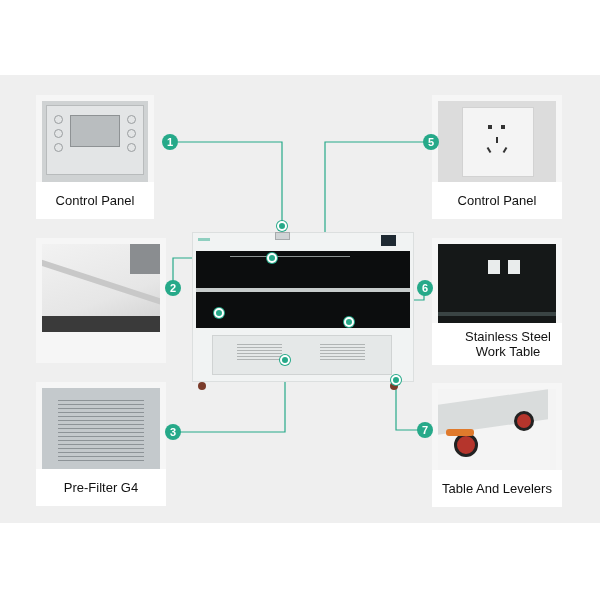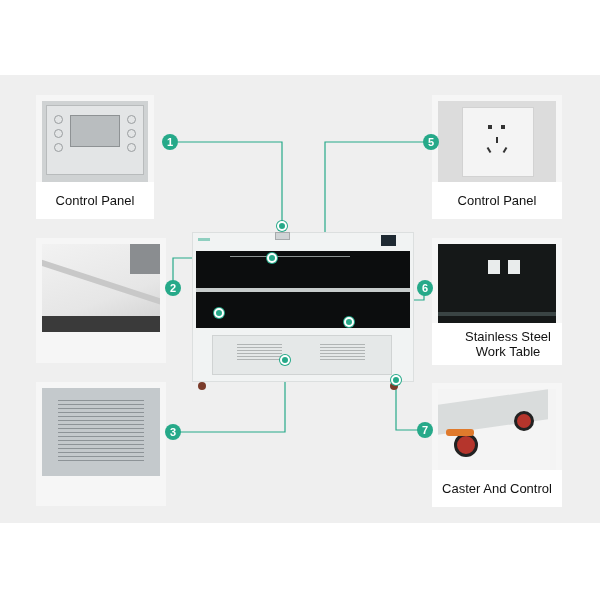--- a/index.html
+++ b/index.html
@@ -57,20 +57,21 @@
     <div style="position:absolute; left:-6px; top:14px; width:150px; height:6px; background:#c8c8c8; transform:rotate(18deg); transform-origin:left;"></div>
     <div style="position:absolute; left:0; bottom:0; width:100%; height:16px; background:#3a3a3a;"></div>
     <div style="position:absolute; right:0; top:0; width:30px; height:30px; background:#8a8d90;"></div>
   </div>
 </div>
 
 <div class="card" style="left:36px; top:382px; width:130px; height:124px;">
   <div class="photo" style="background:#c4c9cc;">
     <div style="position:absolute; left:16px; top:12px; right:16px; bottom:12px; background:repeating-linear-gradient(0deg,#c4c9cc 0,#c4c9cc 3px,#8d9397 3px,#8d9397 4px);"></div>
   </div>
+  <div class="label">Pre-Filter G4</div>
 </div>
 
 <div class="card" style="left:432px; top:95px; width:130px; height:124px;">
   <div class="photo" style="background:#dcdcdc;">
     <div style="position:absolute; left:24px; top:6px; width:72px; height:70px; background:#f4f4f4; border:1px solid #d2d2d2;"></div>
     <div style="position:absolute; left:50px; top:24px; width:4px; height:4px; background:#333;"></div>
     <div style="position:absolute; left:63px; top:24px; width:4px; height:4px; background:#333;"></div>
     <div style="position:absolute; left:58px; top:36px; width:2px; height:6px; background:#333;"></div>
     <div style="position:absolute; left:50px; top:46px; width:2px; height:6px; background:#333; transform:rotate(-30deg);"></div>
     <div style="position:absolute; left:66px; top:46px; width:2px; height:6px; background:#333; transform:rotate(30deg);"></div>
@@ -87,21 +88,21 @@
   <div class="label left" style="height:42px; padding-right:0;">Stainless Steel Work Table</div>
 </div>
 
 <div class="card" style="left:432px; top:383px; width:130px; height:124px;">
   <div class="photo" style="background:#f4f4f4;">
     <div style="position:absolute; left:0; top:8px; width:110px; height:30px; background:#d9dcdc; transform:skewY(-8deg);"></div>
     <div style="position:absolute; left:16px; top:44px; width:24px; height:24px; border-radius:50%; background:#b5352c; border:3px solid #222;"></div>
     <div style="position:absolute; left:8px; top:40px; width:28px; height:7px; background:#e07a2c; border-radius:3px;"></div>
     <div style="position:absolute; left:76px; top:22px; width:20px; height:20px; border-radius:50%; background:#b5352c; border:3px solid #222;"></div>
   </div>
-  <div class="label">Caster And Control</div>
+  <div class="label">Table And Levelers</div>
 </div>
 
 <div class="machine">
   <div style="position:absolute; left:0; top:0; width:222px; height:150px; background:#f1f3f3; border:1px solid #dcdfdf;"></div>
   <div style="position:absolute; left:6px; top:6px; width:12px; height:3px; background:#8fcfc0;"></div>
   <div style="position:absolute; left:189px; top:3px; width:15px; height:11px; background:#1f2a33;"></div>
   <div style="position:absolute; left:4px; top:19px; width:214px; height:77px; background:#0c0d0e;"></div>
   <div style="position:absolute; left:4px; top:56px; width:214px; height:4px; background:#c8cccc;"></div>
   <div style="position:absolute; left:38px; top:24px; width:120px; height:1px; background:#8d9393;"></div>
   <div style="position:absolute; left:20px; top:103px; width:180px; height:40px; background:#e5e8e8; border:1px solid #d0d3d3;"></div>

